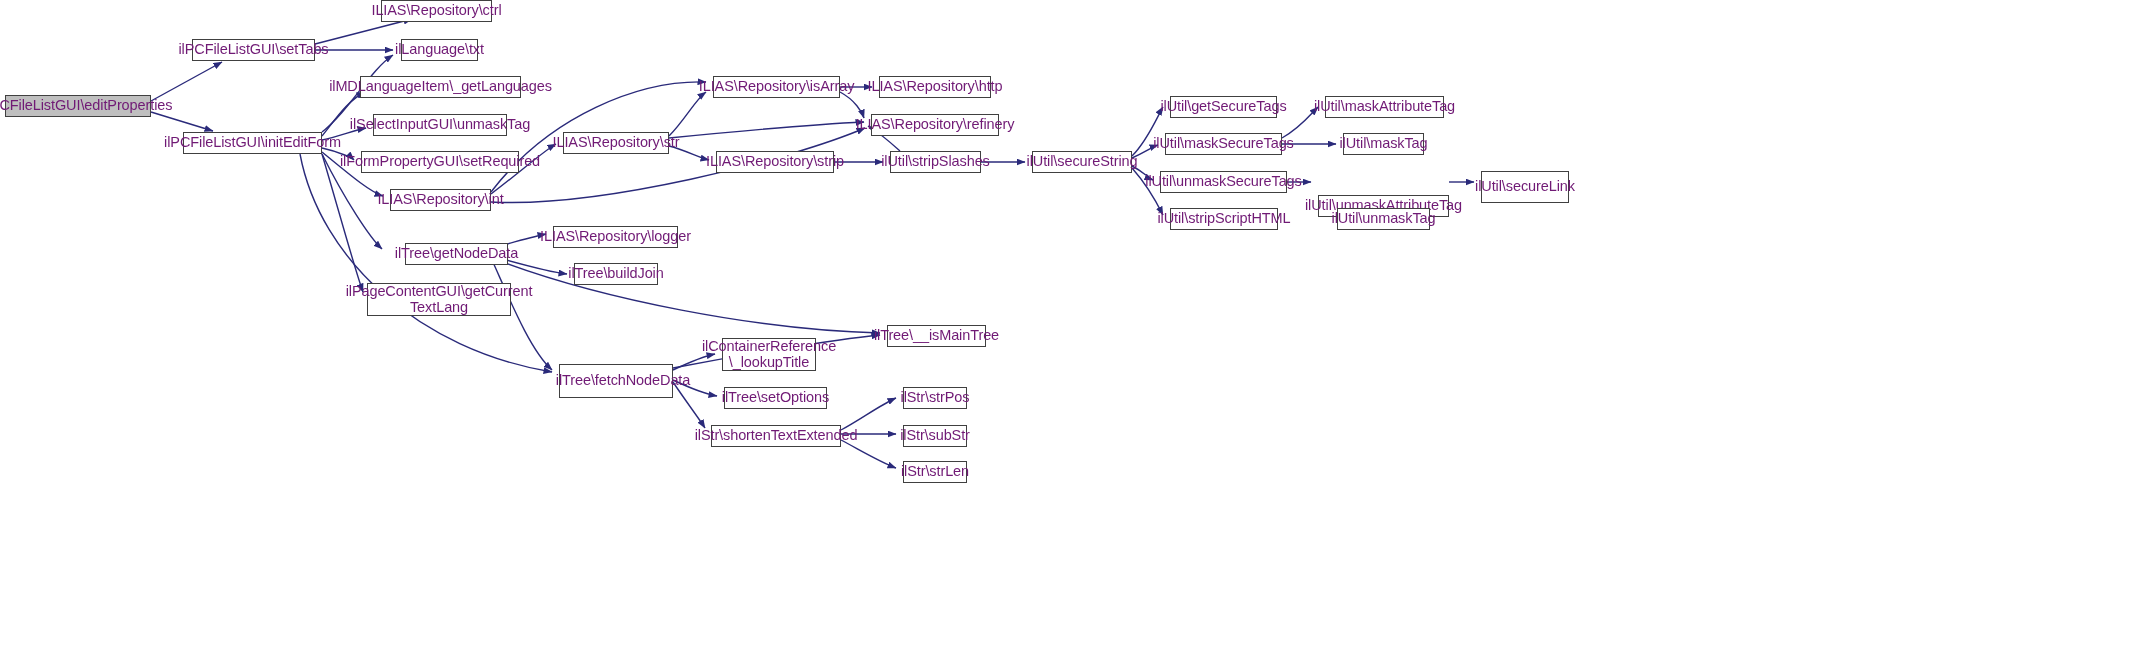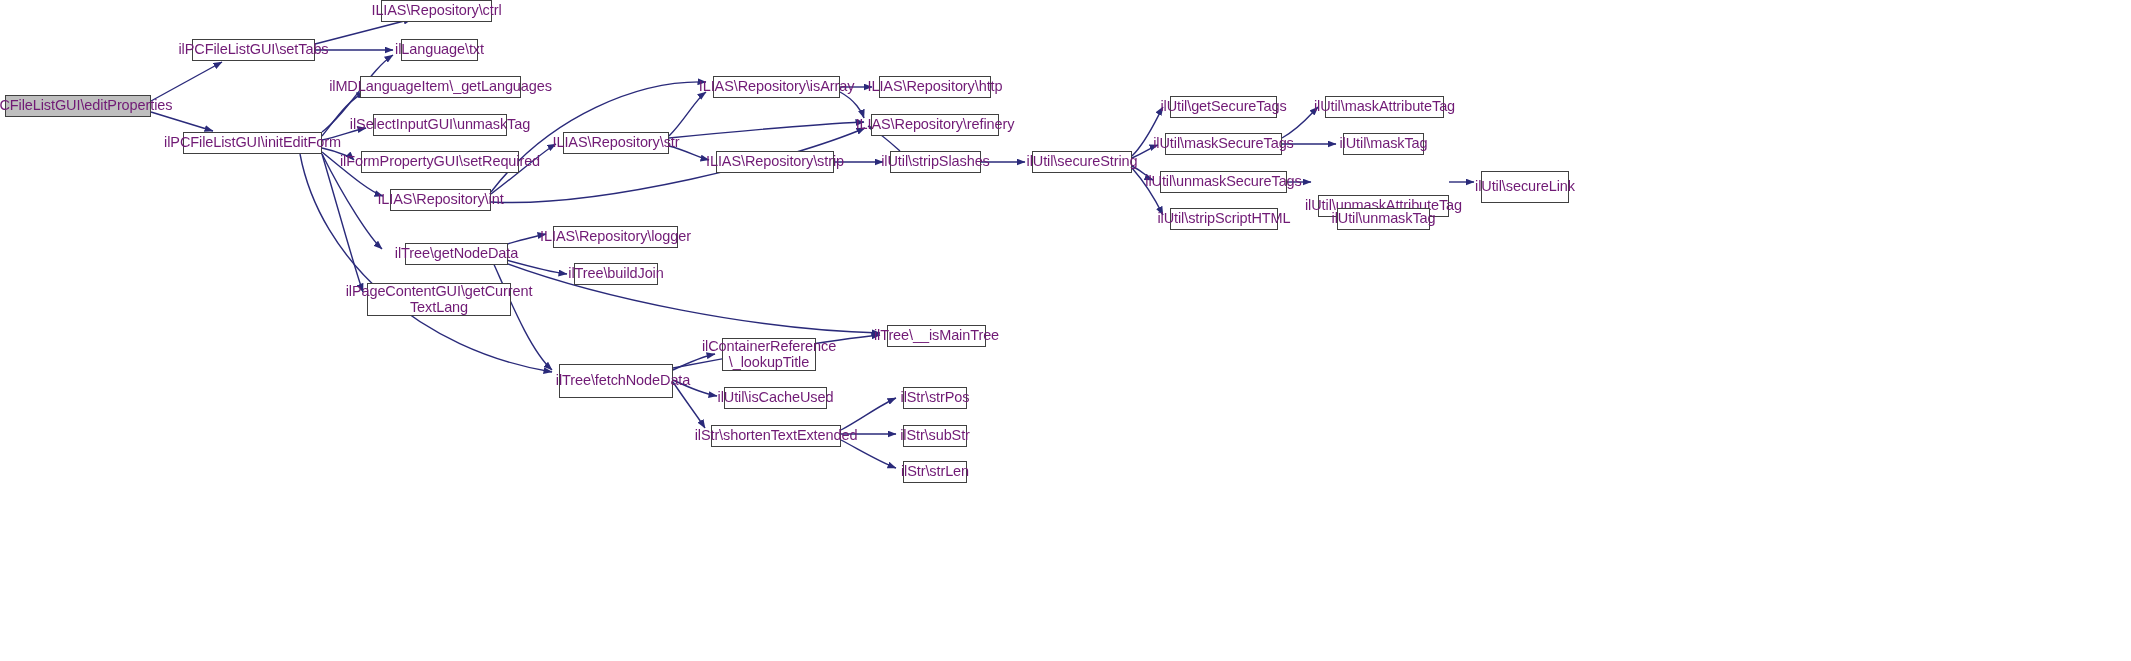--- a/index.html
+++ b/index.html
@@ -113,21 +113,21 @@
     <div class="node" style="left: 367px; top: 283px; width: 144px; height: 33px;">ilPageContentGUI\getCurrent
 TextLang</div>
     <div class="node" style="left: 563px; top: 132px; width: 106px; height: 22px;">ILIAS\Repository\str</div>
     <div class="node" style="left: 553px; top: 226px; width: 125px; height: 22px;">ILIAS\Repository\logger</div>
     <div class="node" style="left: 574px; top: 263px; width: 84px; height: 22px;">ilTree\buildJoin</div>
     <div class="node" style="left: 559px; top: 364px; width: 114px; height: 34px; padding-left: 18px;">ilTree\fetchNodeData</div>
     <div class="node" style="left: 713px; top: 76px; width: 127px; height: 22px;">ILIAS\Repository\isArray</div>
     <div class="node" style="left: 716px; top: 151px; width: 118px; height: 22px;">ILIAS\Repository\strip</div>
     <div class="node" style="left: 722px; top: 338px; width: 94px; height: 33px;">ilContainerReference
 \_lookupTitle</div>
-    <div class="node" style="left: 724px; top: 387px; width: 103px; height: 22px;">ilUtil\isCacheUsed</div>
+    <div class="node" style="left: 724px; top: 387px; width: 103px; height: 22px;">ilTree\setOptions</div>
     <div class="node" style="left: 711px; top: 425px; width: 130px; height: 22px;">ilStr\shortenTextExtended</div>
     <div class="node" style="left: 879px; top: 76px; width: 112px; height: 22px;">ILIAS\Repository\http</div>
     <div class="node" style="left: 871px; top: 114px; width: 128px; height: 22px;">ILIAS\Repository\refinery</div>
     <div class="node" style="left: 890px; top: 151px; width: 91px; height: 22px;">ilUtil\stripSlashes</div>
     <div class="node" style="left: 887px; top: 325px; width: 99px; height: 22px;">ilTree\__isMainTree</div>
     <div class="node" style="left: 903px; top: 387px; width: 64px; height: 22px;">ilStr\strPos</div>
     <div class="node" style="left: 903px; top: 425px; width: 64px; height: 22px;">ilStr\subStr</div>
     <div class="node" style="left: 903px; top: 461px; width: 64px; height: 22px;">ilStr\strLen</div>
     <div class="node" style="left: 1032px; top: 151px; width: 100px; height: 22px;">ilUtil\secureString</div>
     <div class="node" style="left: 1170px; top: 96px; width: 107px; height: 22px;">ilUtil\getSecureTags</div>

